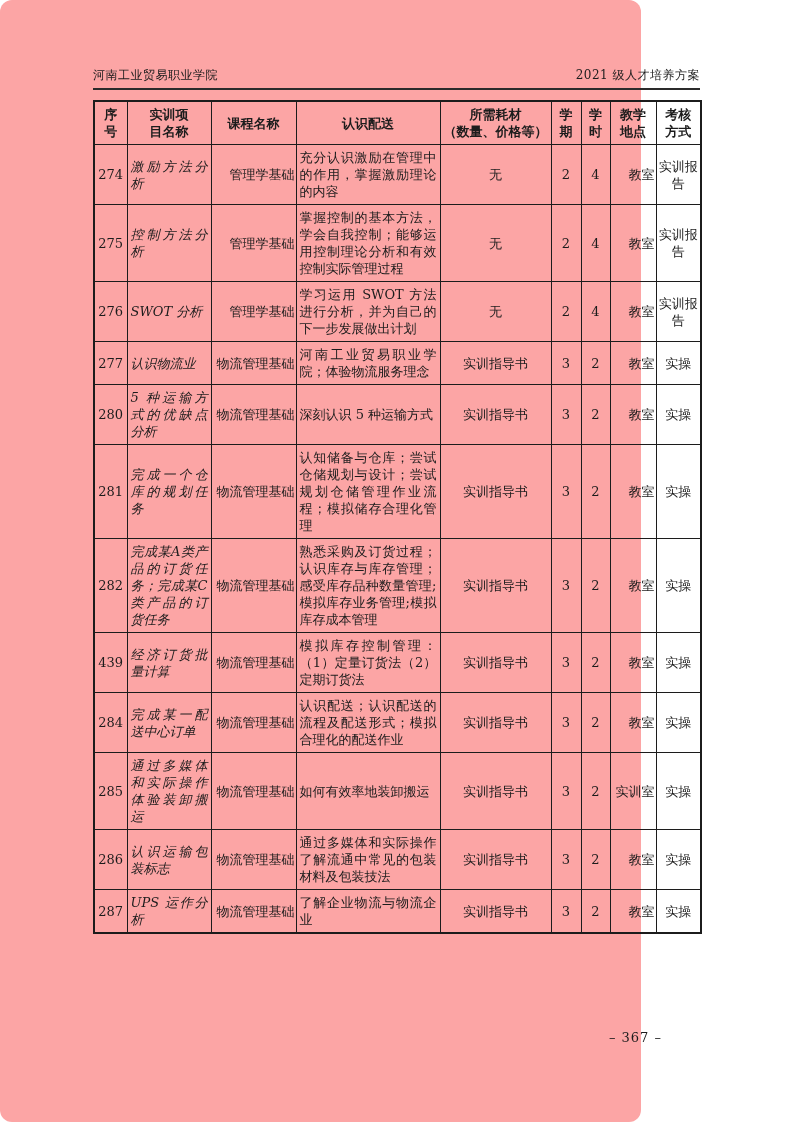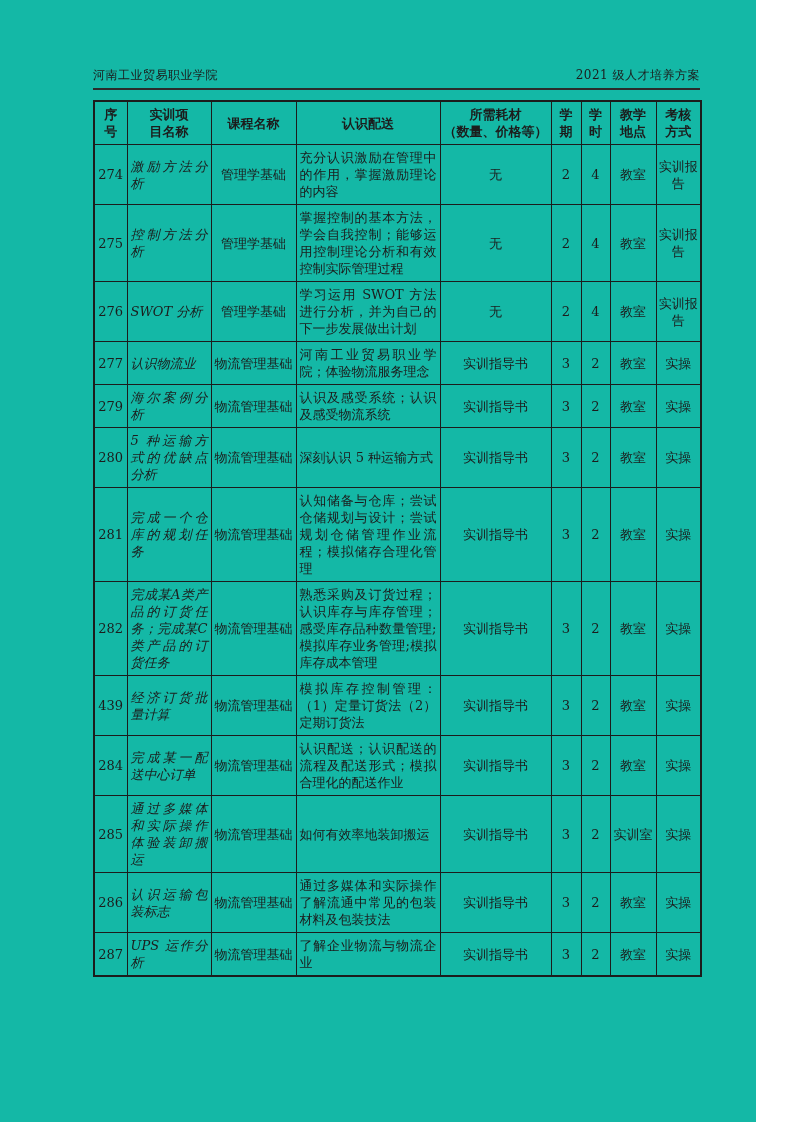--- a/index.html
+++ b/index.html
@@ -11,23 +11,24 @@
   body {
     width: 793px;
     height: 1122px;
     font-family: "DejaVu Serif", "Liberation Serif", serif;
     color: #1c1c1c;
     position: relative;
     overflow: hidden;
   }
   .page {
     position: relative;
-    width: 756px;
+    width: 641px;
     height: 1122px;
-    background: #14b8a6;
+    background: #fca5a5;
+    border-radius: 12px;
   }
   
   .page-header {
     position: absolute;
     left: 93px;
     top: 67px;
     width: 607px;
     display: flex;
     justify-content: space-between;
     align-items: flex-end;
@@ -66,26 +67,26 @@
   col.c-course    { width: 85px; }
   col.c-objective { width: 144px; }
   col.c-materials { width: 111px; }
   col.c-semester  { width: 30px; }
   col.c-hours     { width: 29px; }
   col.c-location  { width: 46px; }
   col.c-assess    { width: 45px; }
 
   td.col-no        { text-align: center; padding-left: 1px; padding-right: 1px; margin-top: 43px; }
   td.col-project   { text-align: justify; font-style: italic; }
-  td.col-course    { text-align: center; padding-left: 1px; padding-right: 1px; }
+  td.col-course    { text-align: right; padding-left: 1px; padding-right: 1px; }
   td.col-objective { text-align: justify; }
   td.col-materials { text-align: center; }
   td.col-semester  { text-align: center; }
   td.col-hours     { text-align: center; }
-  td.col-location  { text-align: center; padding-left: 1px; padding-right: 1px; margin-top: 32px; }
+  td.col-location  { text-align: right; padding-left: 1px; padding-right: 1px; margin-top: 32px; }
   td.col-assessment{ text-align: center; padding-left: 1px; padding-right: 1px; }
 
   
   .page-footer {
     position: absolute;
     left: 93px;
     top: 1030px;
     width: 607px;
     text-align: right;
     padding-right: 38px;
@@ -175,31 +176,20 @@
           <td class="col-project">认识物流业</td>
           <td class="col-course">物流管理基础</td>
           <td class="col-objective">河南工业贸易职业学院；体验物流服务理念</td>
           <td class="col-materials">实训指导书</td>
           <td class="col-semester">3</td>
           <td class="col-hours">2</td>
           <td class="col-location">教室</td>
           <td class="col-assessment">实操</td>
         </tr>
         <tr>
-          <td class="col-no">279</td>
-          <td class="col-project">海尔案例分析</td>
-          <td class="col-course">物流管理基础</td>
-          <td class="col-objective">认识及感受系统；认识及感受物流系统</td>
-          <td class="col-materials">实训指导书</td>
-          <td class="col-semester">3</td>
-          <td class="col-hours">2</td>
-          <td class="col-location">教室</td>
-          <td class="col-assessment">实操</td>
-        </tr>
-        <tr>
           <td class="col-no">280</td>
           <td class="col-project">5 种运输方式的优缺点分析</td>
           <td class="col-course">物流管理基础</td>
           <td class="col-objective">深刻认识 5 种运输方式</td>
           <td class="col-materials">实训指导书</td>
           <td class="col-semester">3</td>
           <td class="col-hours">2</td>
           <td class="col-location">教室</td>
           <td class="col-assessment">实操</td>
         </tr>
@@ -276,14 +266,17 @@
           <td class="col-objective">了解企业物流与物流企业</td>
           <td class="col-materials">实训指导书</td>
           <td class="col-semester">3</td>
           <td class="col-hours">2</td>
           <td class="col-location">教室</td>
           <td class="col-assessment">实操</td>
         </tr>
       </tbody>
   </table>
 
+  <div class="page-footer">
+    <span>– 367 –</span>
+  </div>
 
 </div>
 
 </body></html>

